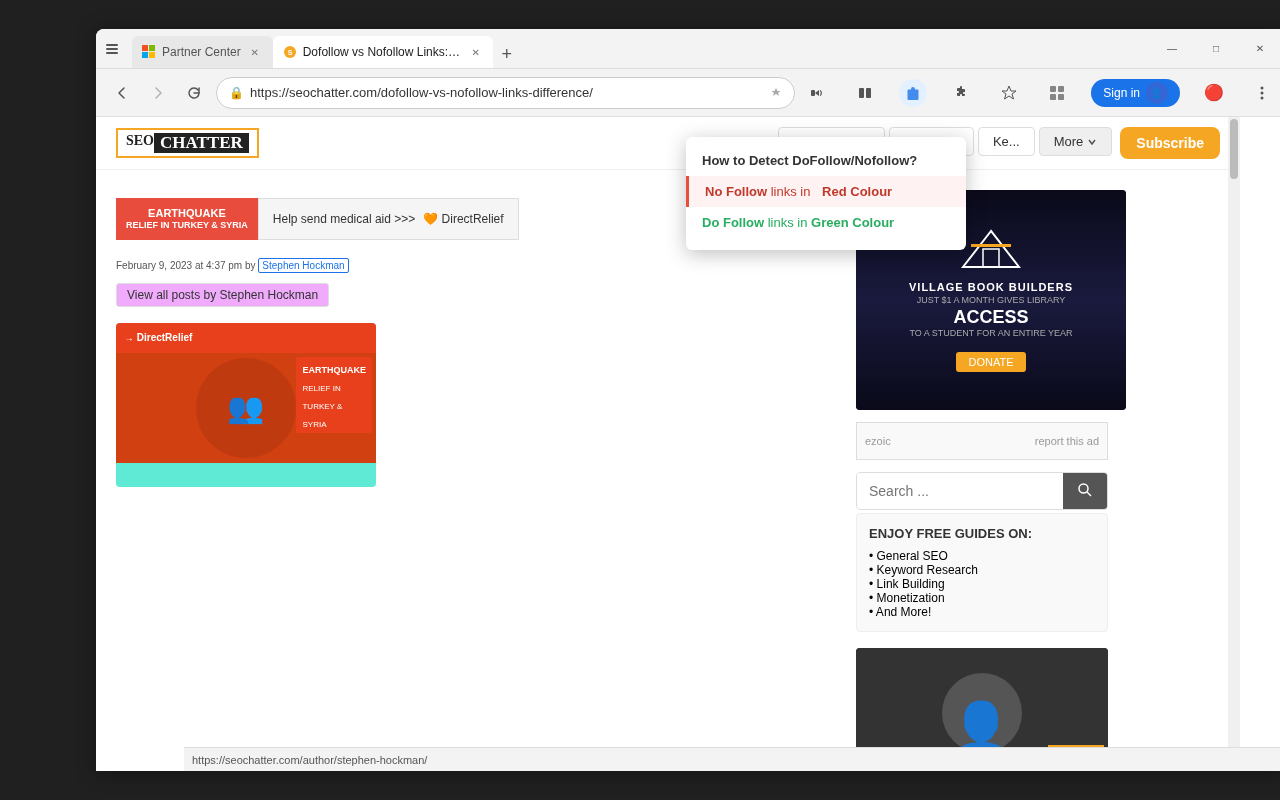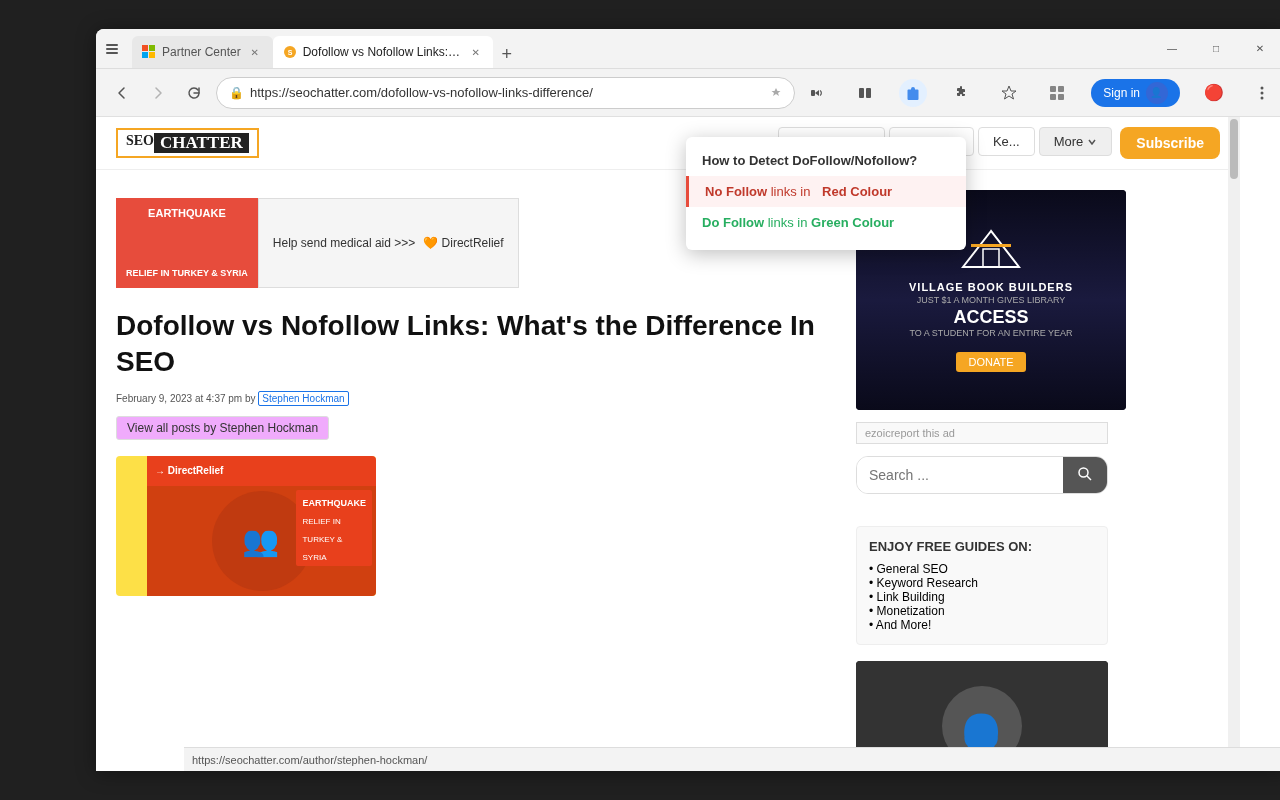--- a/index.html
+++ b/index.html
@@ -418,33 +418,34 @@
       padding: 4px 12px;
       font-size: 11px;
       border-radius: 3px;
       cursor: pointer;
       margin-top: 6px;
     }
 
     .ezoic-bar {
       background: #f9f9f9;
       border: 1px solid #ddd;
-      padding: 4px 8px;
+      padding: 12px 8px;
       font-size: 11px;
       color: #999;
       display: flex;
+      justify-content: space-between;
       margin-bottom: 12px;
     }
 
     
     .search-widget {
       display: flex;
-      margin-bottom: 32px;
+      margin-bottom: 3px;
       border: 1px solid #ddd;
-      border-radius: 12px;
+      border-radius: 4px;
       overflow: hidden;
     }
 
     .search-input {
       flex: 1;
       padding: 10px 12px;
       border: none;
       outline: none;
       font-size: 14px;
       color: #999;
@@ -732,44 +733,43 @@
         </div>
       </div>
 
       <div class="page-layout">
 
         <div class="main-content">
 
           <div class="disaster-banner">
             <div class="banner-left">
               <span style="font-size:11px; font-weight:900;">EARTHQUAKE</span>
-              <span style="font-size:9px;margin-top:48px;">RELIEF IN TURKEY &amp; SYRIA</span>
+              <span style="font-size:9px;">RELIEF IN TURKEY &amp; SYRIA</span>
             </div>
             <div class="banner-right">
               <span>Help send medical aid &gt;&gt;&gt;</span>
               <span>🧡 DirectRelief</span>
             </div>
           </div>
 
-          <h1 class="article-title">Dofollow vs Nofollow Links: What's the Difference In SEO</h1>
 
           <div class="article-meta">
             <span>February 9, 2023 at 4:37 pm by</span>
             <a class="author-link">Stephen Hockman</a>
           </div>
 
           <div style="position:relative; margin-bottom:12px;">
             <button class="view-posts-btn">
               <span>View all posts by Stephen Hockman</span>
             </button>
           </div>
 
 
           <div style="display:flex; gap:12px; margin-top:12px;">
-            <div style="width:260px; height:140px; background:#fde047; border-radius:4px; overflow:hidden; flex-shrink:0;padding-left:31px;">
+            <div style="width:260px; height:164px; background:#5eead4; border-radius:4px; overflow:hidden; flex-shrink:0;">
               <div style="background:#e8401c; width:100%; height:30px; display:flex; align-items:center; padding:0 8px; gap:6px;">
                 <span style="color:white; font-size:10px; font-weight:bold;">→ DirectRelief</span>
               </div>
               <div style="background:#d04010; width:100%; height:110px; display:flex; align-items:center; justify-content:center; position:relative;">
                 <div style="position:absolute; right:4px; top:4px; background:#e8401c; padding:2px 6px; border-radius:2px;">
                   <span style="color:white; font-size:9px; font-weight:bold;">EARTHQUAKE</span><br>
                   <span style="color:white; font-size:8px;">RELIEF IN</span><br>
                   <span style="color:white; font-size:8px;">TURKEY &amp;</span><br>
                   <span style="color:white; font-size:8px;">SYRIA</span>
                 </div>

